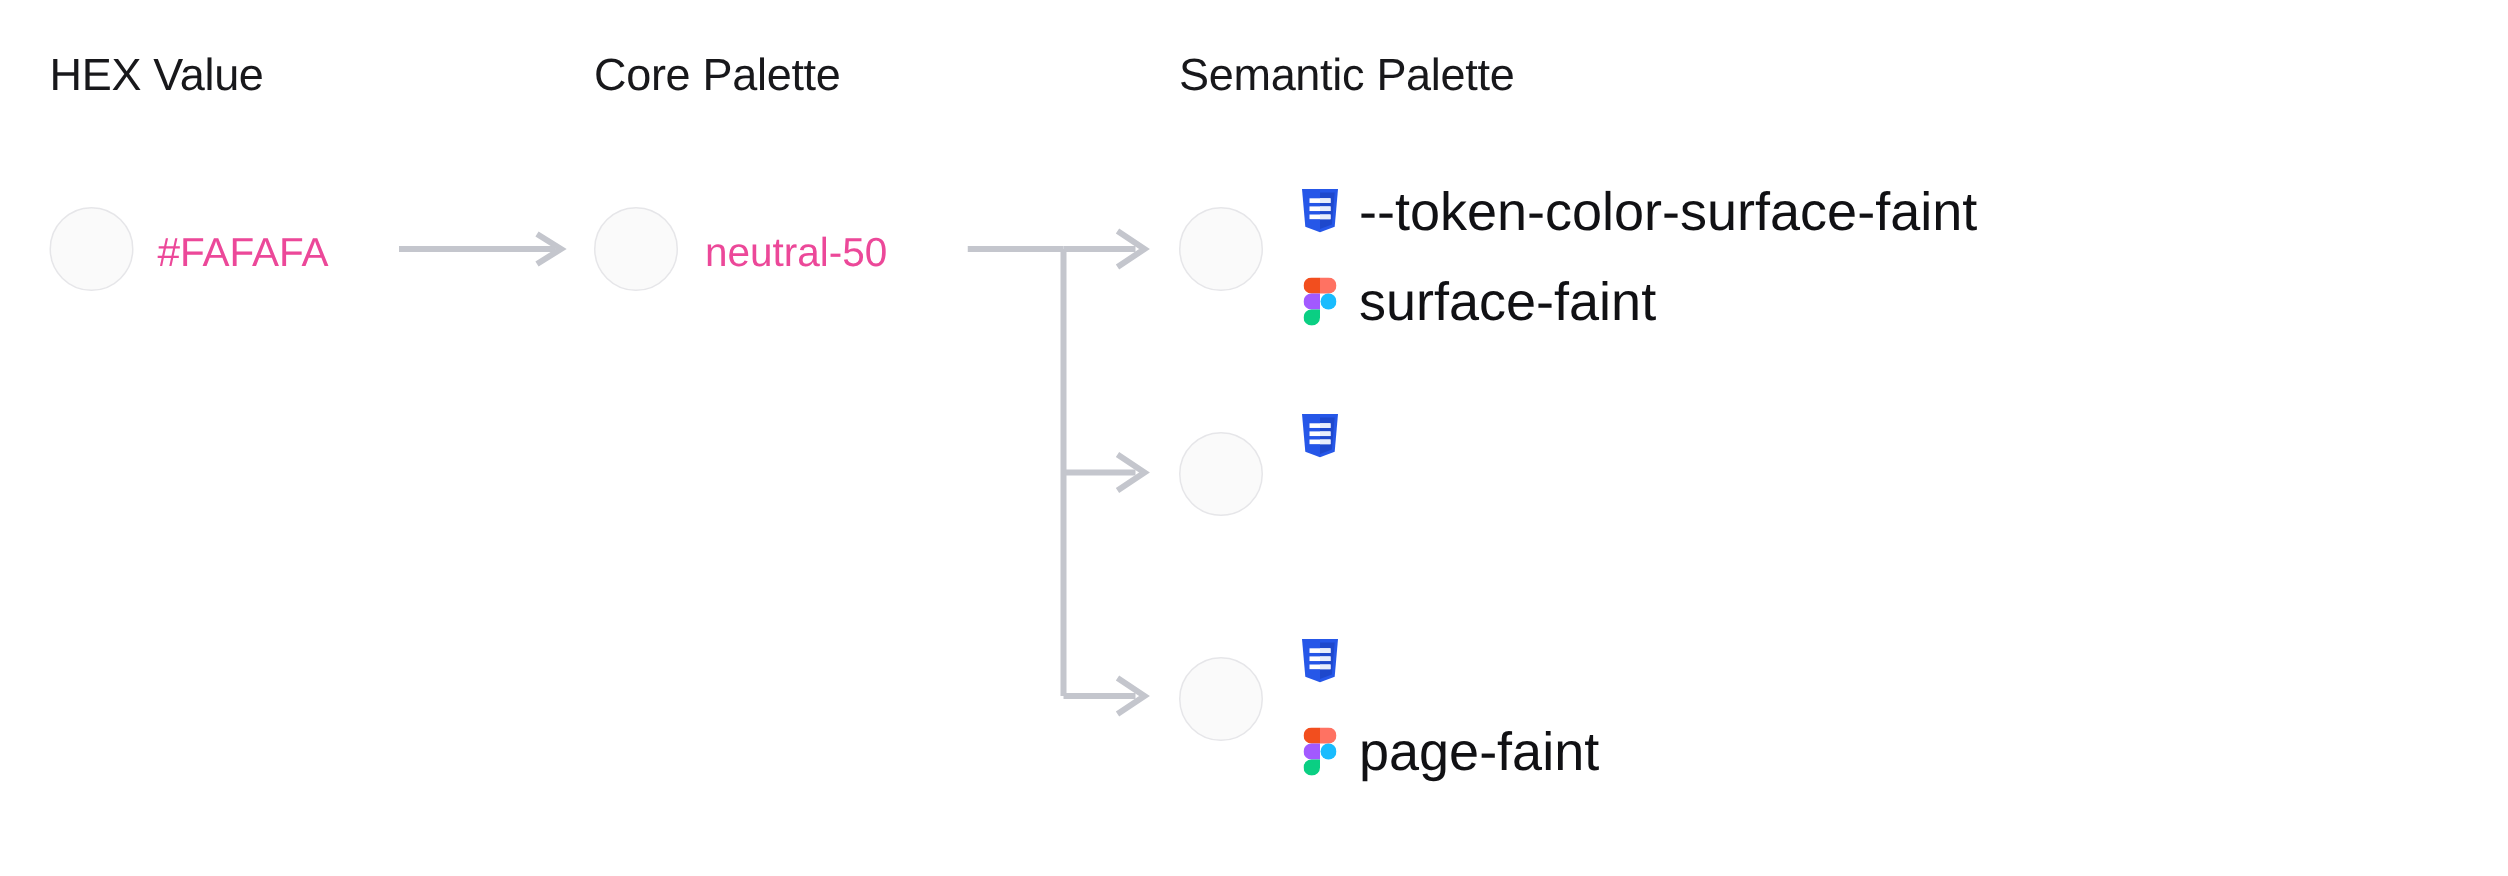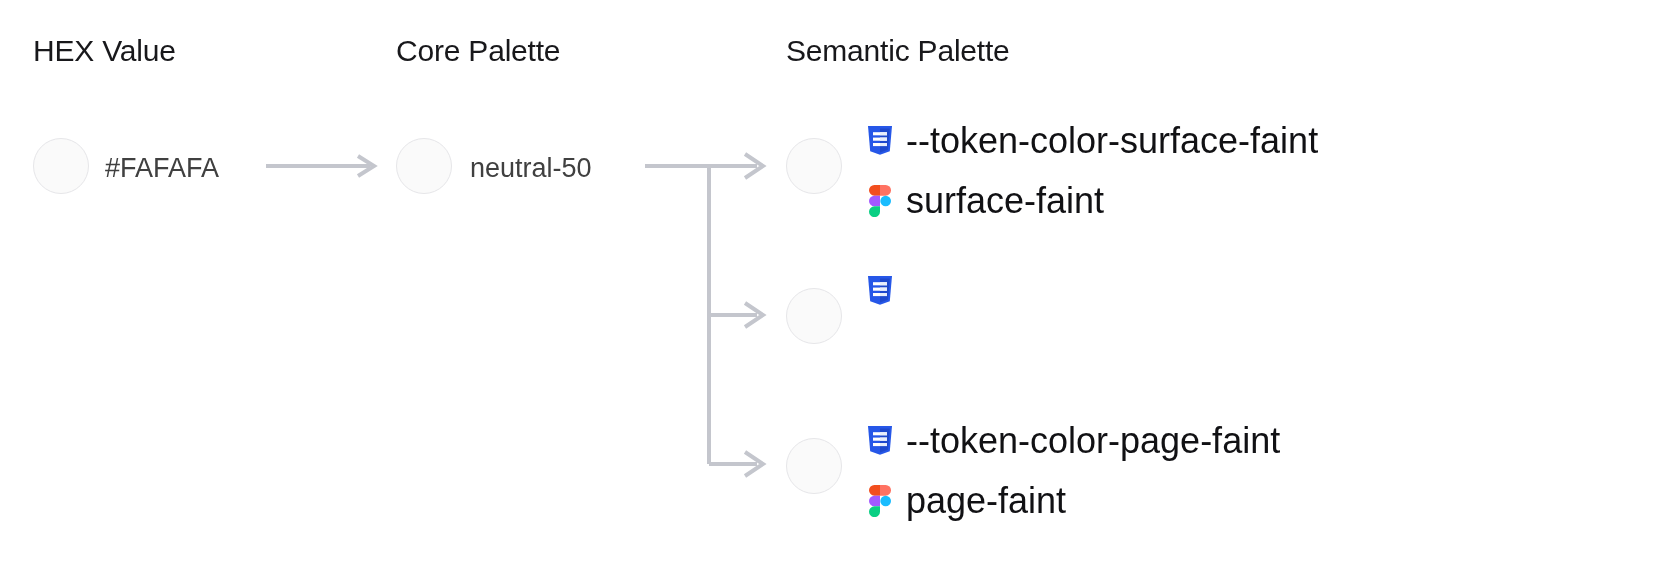--- a/index.html
+++ b/index.html
@@ -50,21 +50,21 @@
   #swatch-core { left: 396px; top: 138px; }
   #swatch-sem-0 { left: 786px; top: 138px; }
   #swatch-sem-1 { left: 786px; top: 288px; }
   #swatch-sem-2 { left: 786px; top: 438px; }
 
   
   .value-label {
     position: absolute;
     font-size: 27px;
     font-weight: 400;
-    color: #404040;
+    color: #ec4899;
     white-space: nowrap;
     line-height: 1;
   }
   #label-hex  { left: 105px; top: 155px; }
   #label-core { left: 470px; top: 155px; }
 
   
   .simple-arrow {
     position: absolute;
     left: 266px;
@@ -220,21 +220,20 @@
           <path d="M1 0 h24 l-2.2 25.2 -9.8 3.6 -9.8 -3.6 z" fill="#2657E8"></path>
           <path d="M13 2.4 v24.2 l7.9 -2.9 1.9 -21.3 z" fill="#1E48CC"></path>
           <g fill="#ffffff">
             <rect x="6" y="6.2" width="14" height="3.1"></rect>
             <rect x="6" y="11.6" width="14" height="3.1"></rect>
             <rect x="6" y="17" width="14" height="3.1"></rect>
           </g>
           <path d="M13 6.2 h7 v3.1 h-7 z M13 11.6 h7 v3.1 h-7 z M13 17 h7 v3.1 h-7 z" fill="#E8EDFB"></path>
         </svg>
       </span>
-      <span class="token-text">--token-color-page-faint</span>
     </div>
     <div class="token-line">
       <span class="icon-slot">
         <svg width="22" height="32" viewBox="0 0 22 32">
           <path d="M0 5.33 A5.33 5.33 0 0 1 5.33 0 H11 V10.67 H5.33 A5.33 5.33 0 0 1 0 5.33 Z" fill="#F24E1E"></path>
           <path d="M11 0 H16.67 A5.33 5.33 0 0 1 16.67 10.67 H11 Z" fill="#FF7262"></path>
           <path d="M0 16 A5.33 5.33 0 0 1 5.33 10.67 H11 V21.33 H5.33 A5.33 5.33 0 0 1 0 16 Z" fill="#A259FF"></path>
           <circle cx="16.67" cy="16" r="5.33" fill="#1ABCFE"></circle>
           <path d="M0 26.67 A5.33 5.33 0 0 1 5.33 21.33 H11 V26.67 A5.33 5.33 0 0 1 0 26.67 Z" fill="#0ACF83"></path>
         </svg>

